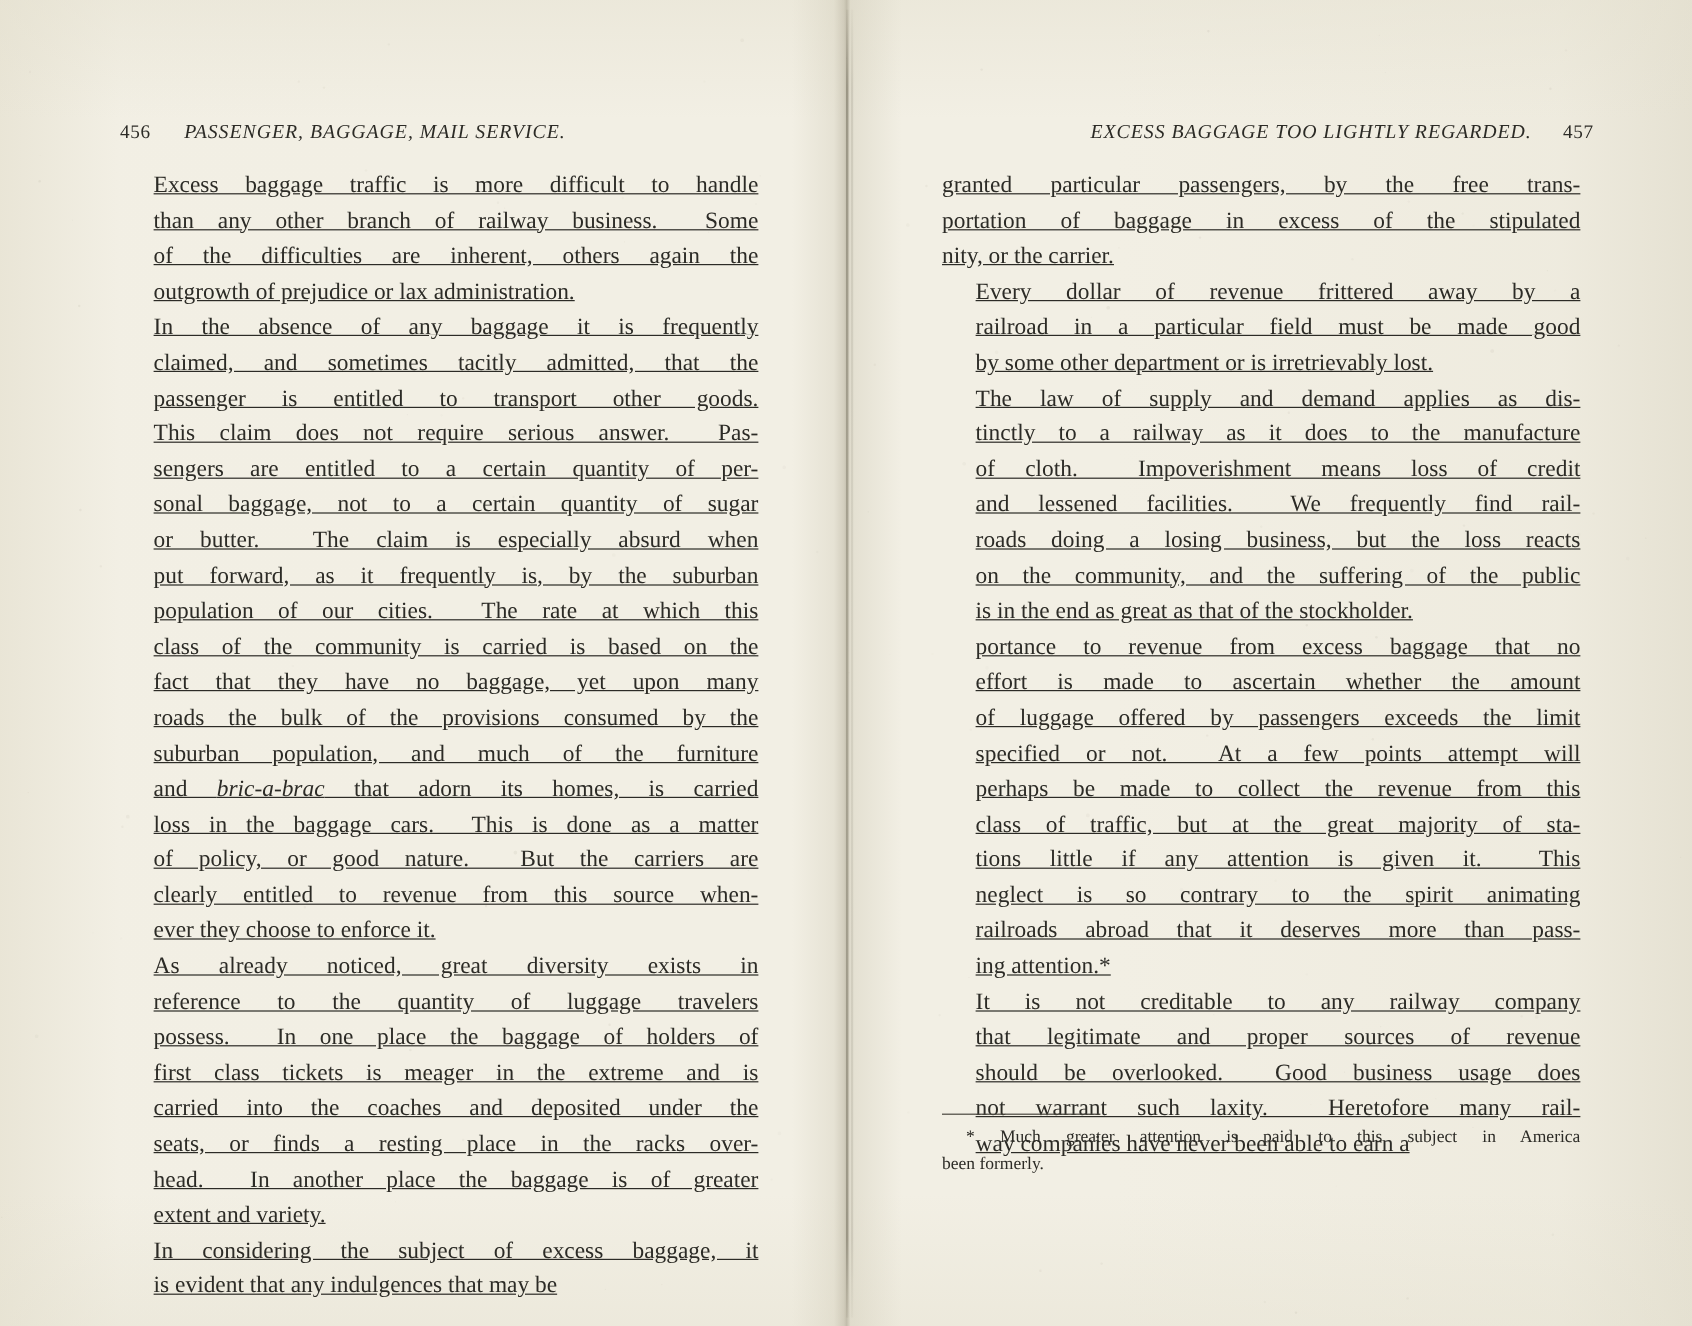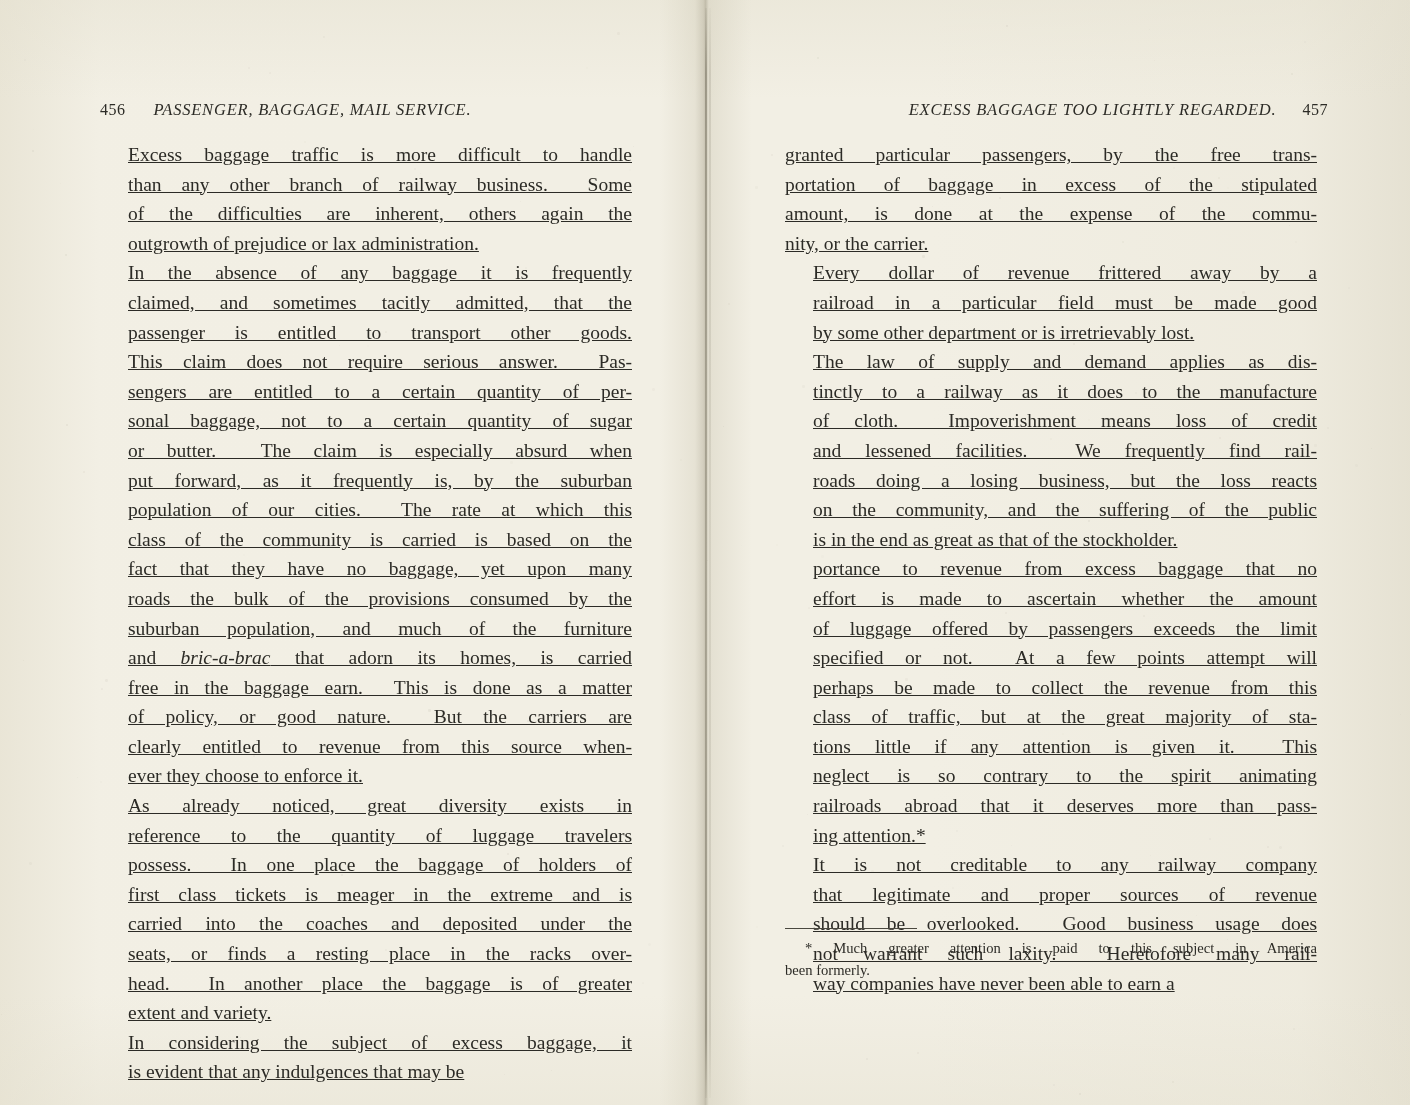--- a/index.html
+++ b/index.html
@@ -201,21 +201,21 @@
           <span class="ln">sengers are entitled to a certain quantity of per-</span>
           <span class="ln">sonal baggage, not to a certain quantity of sugar</span>
           <span class="ln">or butter.  The claim is especially absurd when</span>
           <span class="ln">put forward, as it frequently is, by the suburban</span>
           <span class="ln">population of our cities.  The rate at which this</span>
           <span class="ln">class of the community is carried is based on the</span>
           <span class="ln">fact that they have no baggage, yet upon many</span>
           <span class="ln">roads the bulk of the provisions consumed by the</span>
           <span class="ln">suburban population, and much of the furniture</span>
           <span class="ln">and <i>bric-a-brac</i> that adorn its homes, is carried</span>
-          <span class="ln">free in the baggage earn.  This is done as a matter</span>
+          <span class="ln">loss in the baggage cars.  This is done as a matter</span>
           <span class="ln">of policy, or good nature.  But the carriers are</span>
           <span class="ln">clearly entitled to revenue from this source when-</span>
           <span class="ln last">ever they choose to enforce it.</span>
         </p>
         <p>
           <span class="ln">As already noticed, great diversity exists in</span>
           <span class="ln">reference to the quantity of luggage travelers</span>
           <span class="ln">possess.  In one place the baggage of holders of</span>
           <span class="ln">first class tickets is meager in the extreme and is</span>
           <span class="ln">carried into the coaches and deposited under the</span>
@@ -235,21 +235,20 @@
     <div class="running-head rh-right">
       <span>EXCESS BAGGAGE TOO LIGHTLY REGARDED.</span>
       <span class="folio">457</span>
     </div>
   </div>
 
   <div class="column col-right">
       <p class="noindent">
         <span class="ln">granted particular passengers, by the free trans-</span>
         <span class="ln">portation of baggage in excess of the stipulated</span>
-        <span class="ln">amount, is done at the expense of the commu-</span>
         <span class="ln last">nity, or the carrier.</span>
       </p>
       <p>
         <span class="ln">Every dollar of revenue frittered away by a</span>
         <span class="ln">railroad in a particular field must be made good</span>
         <span class="ln last">by some other department or is irretrievably lost.</span>
       </p>
       <p>
         <span class="ln">The law of supply and demand applies as dis-</span>
         <span class="ln">tinctly to a railway as it does to the manufacture</span>

